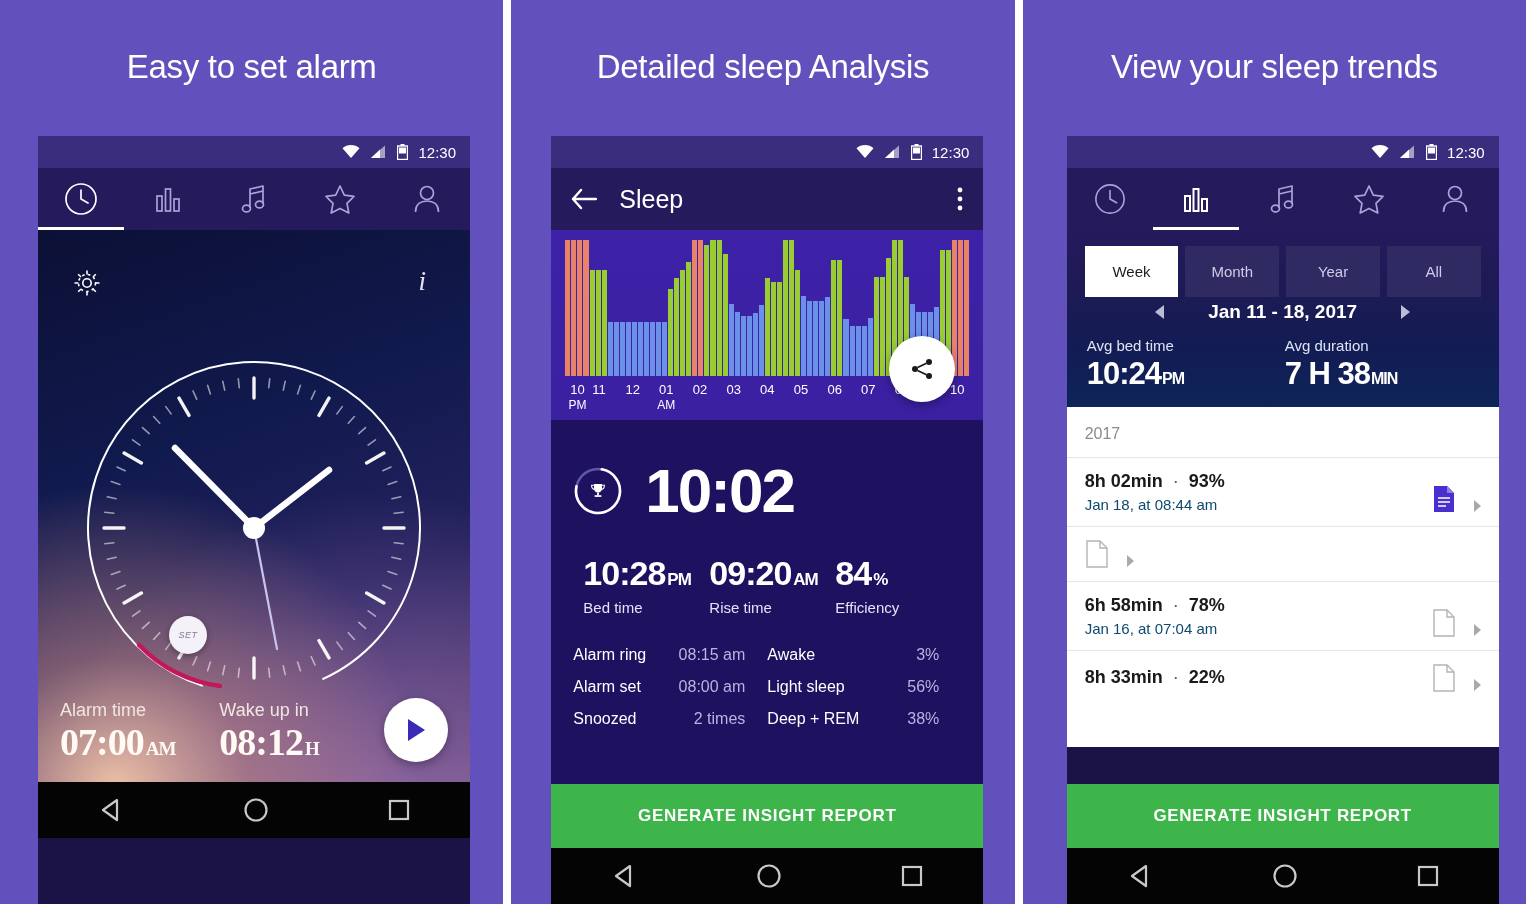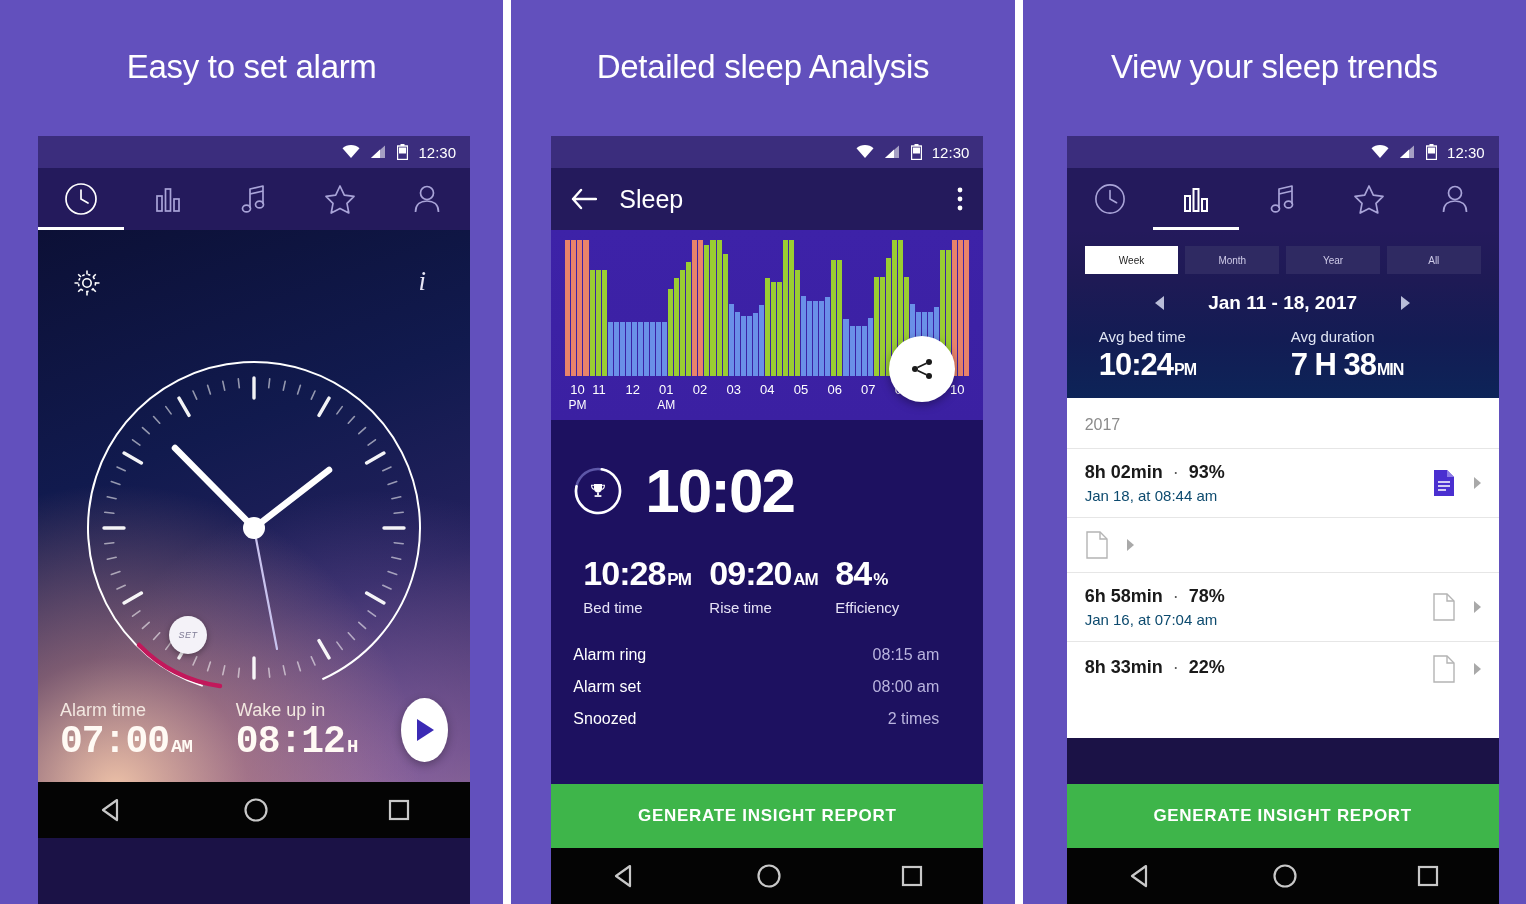--- a/index.html
+++ b/index.html
@@ -78,21 +78,21 @@
   }
 
   .bottombar {
     position: absolute; left: 0; right: 0; bottom: 56px; height: 104px;
     display: flex; align-items: center; padding: 0 22px;
   }
   .bb-block { margin-right: 44px; }
   .bb-label { color: #f2e7e0; font-size: 18px; margin-bottom: 2px; }
   .bb-value {
     color: #fffaf4; font-size: 38px; font-weight: 700;
-    font-family: Liberation Mono, monospace;
+    font-family: Liberation Serif, serif;
     letter-spacing: -1px; line-height: 1;
   }
   .bb-value .unit { font-size: 19px; font-weight: 700; margin-left: 2px; }
   .playbtn {
     margin-left: auto; width: 64px; height: 64px; border-radius: 50%;
     background: #ffffff; display: flex; align-items: center; justify-content: center;
     box-shadow: 0 3px 10px rgba(0,0,0,0.3);
   }
 
   .navbar {
@@ -161,41 +161,41 @@
     font-size: 17px; font-weight: 700; letter-spacing: 0.7px;
   }
 
   
   .hdr3 {
     background: linear-gradient(180deg,#241a5c 0%,#1e1a55 30%,#131c54 65%,#0d2458 100%);
     padding-bottom: 18px;
   }
   .segctl { display: flex; gap: 7px; padding: 16px 18px 0 18px; }
   .seg {
-    flex: 1; height: 28px; background: #2f2a62; color: #cfcbe8;
+    flex: 1; height: 51px; background: #2f2a62; color: #cfcbe8;
     display: flex; align-items: center; justify-content: center;
-    font-size: 10px;
+    font-size: 15px;
   }
   .seg.active { background: #ffffff; color: #1d1d1d; font-weight: 400; }
-  .daterow { display: flex; align-items: center; justify-content: center; gap: 42px; margin-top: 18px; }
+  .daterow { display: flex; align-items: center; justify-content: center; gap: 42px; margin-top: 4px; }
   .daterow .dt { color: #fff; font-size: 19px; font-weight: 700; }
-  .avg3 { display: flex; padding: 14px 16px 0 32px; }
+  .avg3 { display: flex; padding: 14px 16px 0 20px; }
   .avg { flex: 1; }
   .avg .l { color: #dfe4f4; font-size: 15px; margin-bottom: 4px; }
   .avg .v {
     color: #fff; font-size: 31px; font-weight: 700; line-height: 1;
     font-family: "Liberation Sans Narrow", "Liberation Sans", sans-serif;
     letter-spacing: -1px;
   }
   .avg .v .unit { font-size: 16px; margin-left: 1px; }
 
   .listwrap { background: #ffffff; height: 340px; overflow: hidden; }
   .yearlbl { color: #8b8b8b; font-size: 16px; padding: 18px 18px 14px 18px; }
   .lrow {
-    display: flex; align-items: center; padding: 13px 16px 13px 18px;
+    display: flex; align-items: flex-end; padding: 13px 16px 13px 18px;
     border-top: 1px solid #e6e6e6;
   }
   .lrow .txt { flex: 1; }
   .lrow .t1 { color: #1a1a1a; font-size: 18px; font-weight: 700; }
   .lrow .t1 .dot { font-weight: 400; color: #5a5a5a; margin: 0 5px; }
   .lrow .t1 .pct { font-weight: 700; }
   .lrow .t2 { color: #0c4a6e; font-size: 15px; margin-top: 4px; }
   .chev { color: #9a9a9a; font-size: 15px; margin-left: 14px; }
 </style>
 </head>
@@ -547,20 +547,34 @@
      </div>
               <div class="kvrow">
        <span class="k">Alarm set</span>
        <span class="val">08:00 am</span>
      </div>
               <div class="kvrow">
        <span class="k">Snoozed</span>
        <span class="val">2 times</span>
      </div>
             </div>
+          <div class="kvcol" id="kv-right">
+              <div class="kvrow">
+       <span class="k">Awake</span>
+       <span class="val">3%</span>
+     </div>
+              <div class="kvrow">
+       <span class="k">Light sleep</span>
+       <span class="val">56%</span>
+     </div>
+              <div class="kvrow">
+       <span class="k">Deep + REM</span>
+       <span class="val">38%</span>
+     </div>
+            </div>
         </div>
       </div>
 
       <div class="greenbtn">GENERATE INSIGHT REPORT</div>
 
       <div class="navbar">
         <svg width="28" height="26" viewBox="0 0 28 26">
             <path d="M20 3 L6 13 L20 23 Z" fill="none" stroke="#c8c8c8" stroke-width="2.2" stroke-linejoin="round"></path>
           </svg>
         <svg width="26" height="26" viewBox="0 0 26 26">

